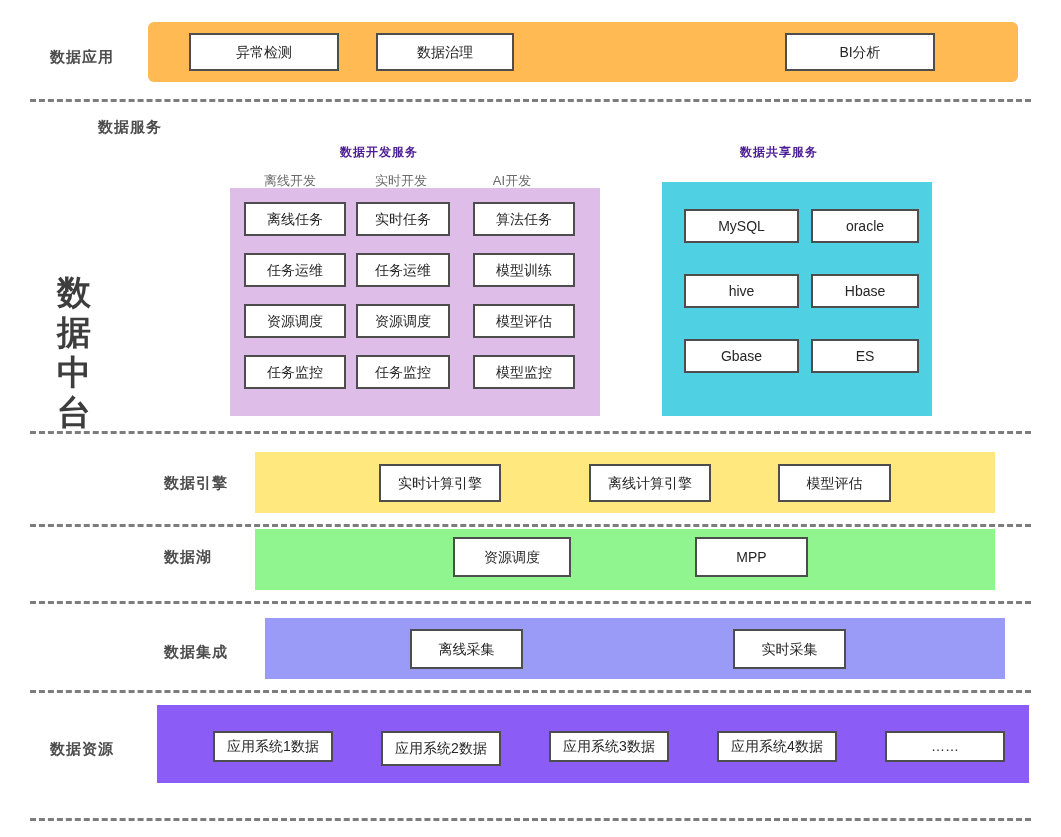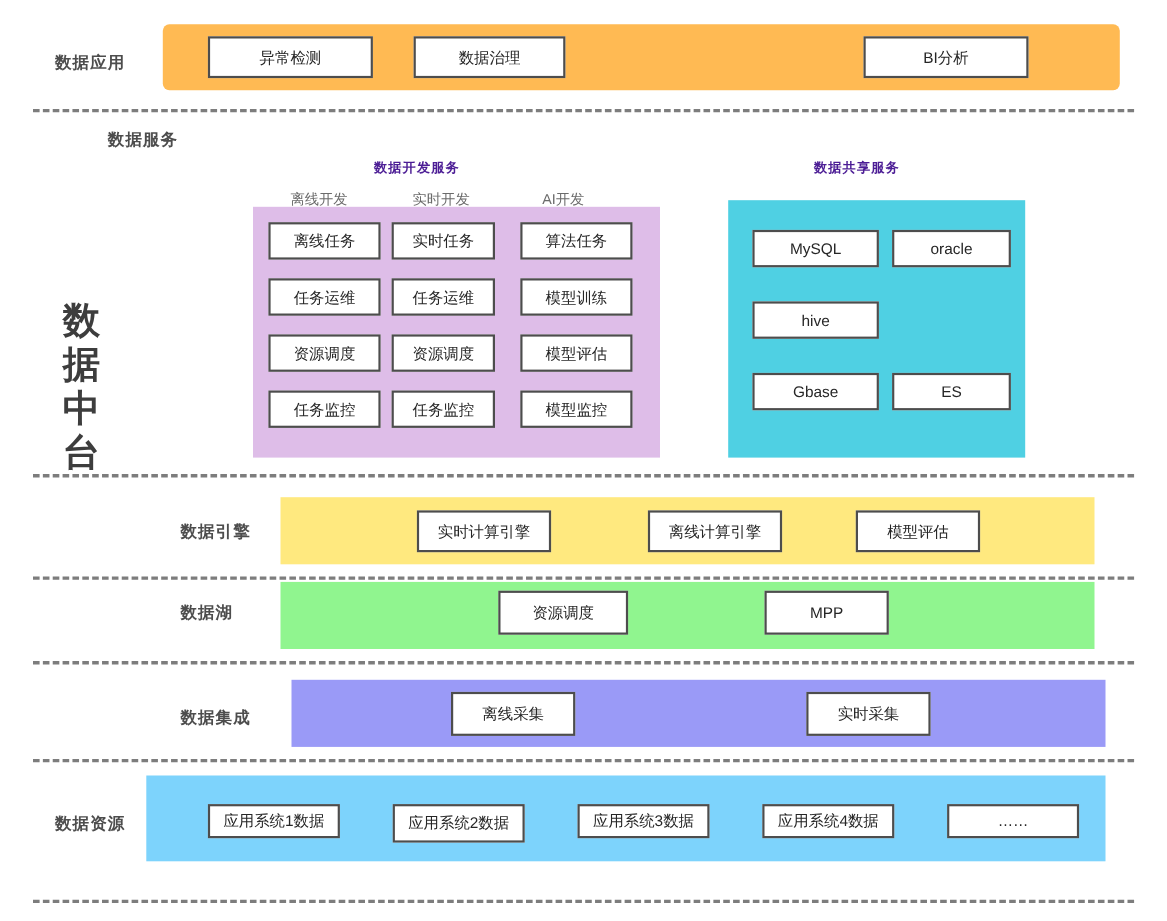--- a/index.html
+++ b/index.html
@@ -82,21 +82,21 @@
   }
   #platform-title span { display: block; }
 
   
   #band-app      { background: #FFBA53; }
   #band-dev      { background: #DEBDE8; }
   #band-share    { background: #4FD0E3; }
   #band-engine   { background: #FFE97F; }
   #band-lake     { background: #90F58F; }
   #band-integ    { background: #9A9AF7; }
-  #band-resource { background: #7dd3fc; }
+  #band-resource { background: #8b5cf6; margin-left: 24px; }
 </style>
 </head>
 <body>
 
 <div id="canvas">
 
   <div id="platform-title">
     <span>数</span>
     <span>据</span>
     <span>中</span>
@@ -138,20 +138,21 @@
     <div class="cell" style="left:243px; top:116px; width:102px; height:34px;">模型评估</div>
     <div class="cell" style="left:243px; top:167px; width:102px; height:34px;">模型监控</div>
   </div>
 
   <div class="panel-title" style="left:740px; top:144px;">数据共享服务</div>
 
   <div class="band" id="band-share" style="left:662px; top:182px; width:270px; height:234px;">
     <div class="cell" style="left:22px; top:27px; width:115px; height:34px;">MySQL</div>
     <div class="cell" style="left:149px; top:27px; width:108px; height:34px;">oracle</div>
     <div class="cell" style="left:22px; top:92px; width:115px; height:34px;">hive</div>
+    <div class="cell" style="left:149px; top:92px; width:108px; height:34px;">Hbase</div>
     <div class="cell" style="left:22px; top:157px; width:115px; height:34px;">Gbase</div>
     <div class="cell" style="left:149px; top:157px; width:108px; height:34px;">ES</div>
   </div>
 
   <div class="dashed-sep" style="top:431px;"></div>
 
   <div class="row-label" style="left:164px; top:474px;">数据引擎</div>
 
   <div class="band" id="band-engine" style="left:255px; top:452px; width:740px; height:61px;">
     <div class="cell" style="left:124px; top:12px; width:122px; height:38px;">实时计算引擎</div>

